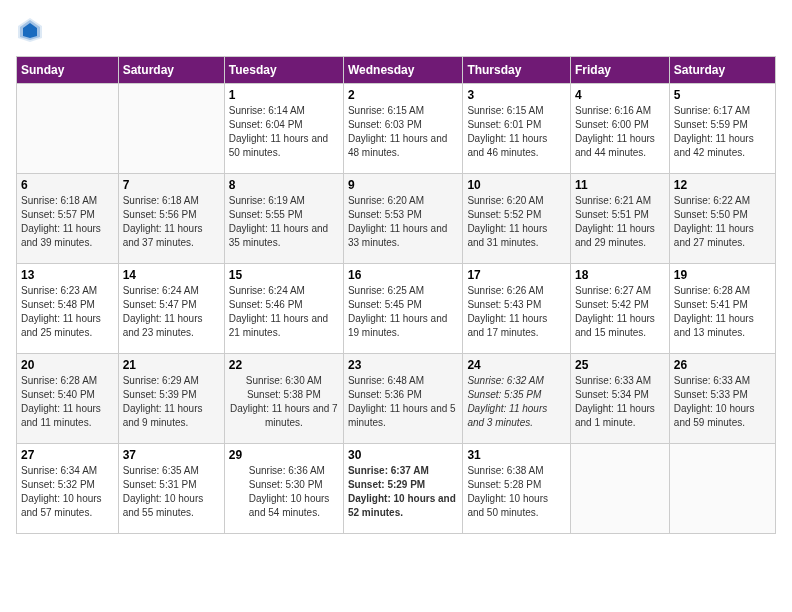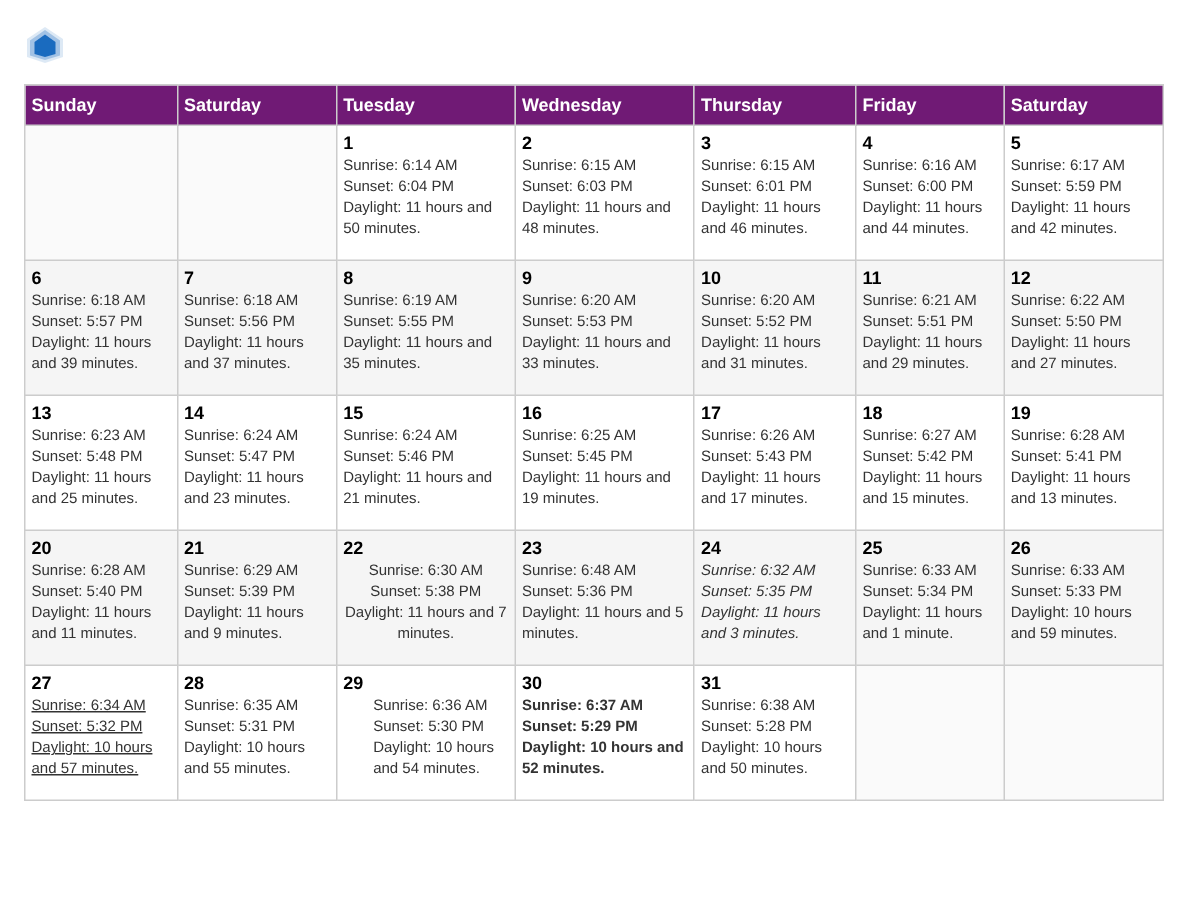--- a/index.html
+++ b/index.html
@@ -280,26 +280,26 @@
         <td>
           <div class="day-number">26</div>
           <div class="day-info" style="white-space: pre-line;">Sunrise: 6:33 AM
 Sunset: 5:33 PM
 Daylight: 10 hours and 59 minutes.</div>
         </td>
       </tr>
       <tr>
         <td>
           <div class="day-number">27</div>
-          <div class="day-info" style="white-space: pre-line; text-decoration: underline;">Sunrise: 6:34 AM
+          <div class="day-info" style="white-space: pre-line;">Sunrise: 6:34 AM
 Sunset: 5:32 PM
 Daylight: 10 hours and 57 minutes.</div>
         </td>
         <td>
-          <div class="day-number">28</div>
+          <div class="day-number">37</div>
           <div class="day-info" style="white-space: pre-line;">Sunrise: 6:35 AM
 Sunset: 5:31 PM
 Daylight: 10 hours and 55 minutes.</div>
         </td>
         <td>
           <div class="day-number">29</div>
           <div class="day-info" style="white-space: pre-line; margin-left: 20px;">Sunrise: 6:36 AM
 Sunset: 5:30 PM
 Daylight: 10 hours and 54 minutes.</div>
         </td>

